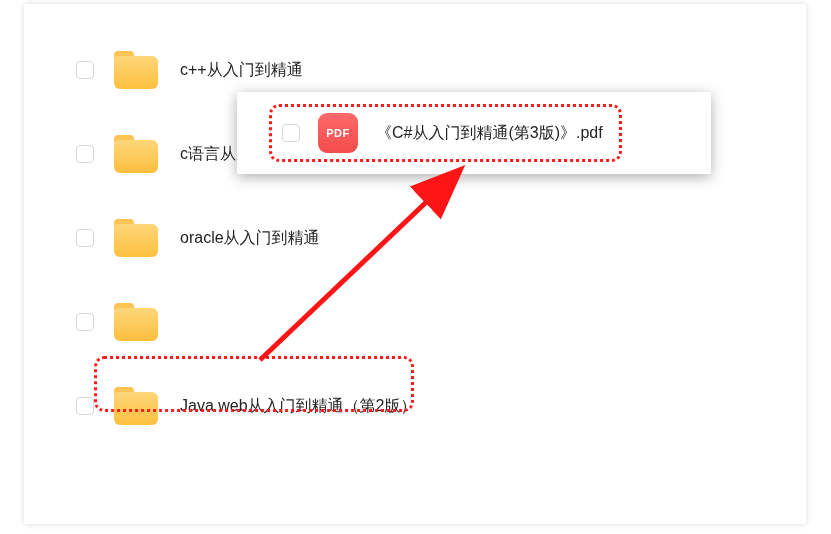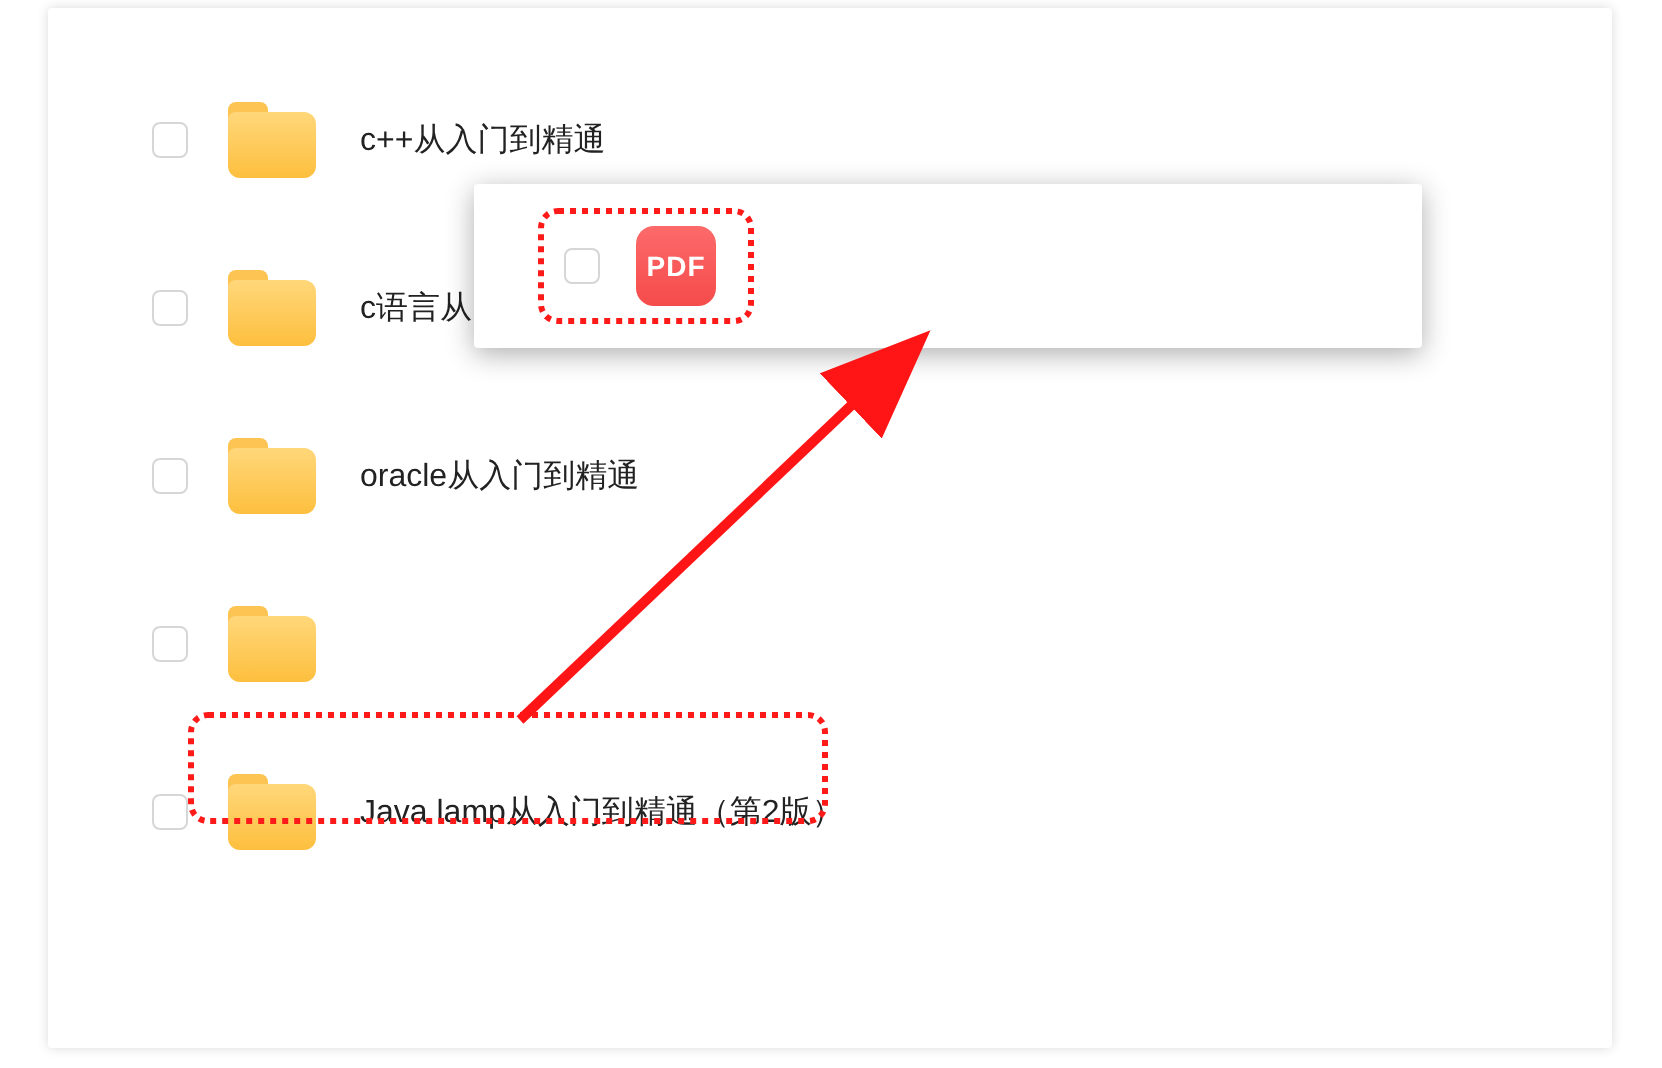--- a/index.html
+++ b/index.html
@@ -104,21 +104,21 @@
     height: 58px;
   }
   .popup .checkbox { margin-right: 18px; }
   .pdf-icon {
     width: 40px;
     height: 40px;
     border-radius: 9px;
     background: linear-gradient(180deg,#fd6a6a 0%, #f54b4b 100%);
     color: #fff;
     font-weight: 700;
-    font-size: 14px;
+    font-size: 11px;
     display: flex;
     align-items: center;
     justify-content: center;
     letter-spacing: 0.5px;
     flex: 0 0 auto;
   }
   .popup .file-label { margin-left: 18px; }
   
   .arrow-svg {
     position: absolute;
@@ -155,33 +155,34 @@
     </div>
 
     <div class="file-row">
       <div class="checkbox"></div>
       <div class="folder-icon"></div>
     </div>
 
     <div class="file-row">
       <div class="checkbox"></div>
       <div class="folder-icon"></div>
-      <div class="file-label">Java lamp从入门到精通（第2版）</div>
+      <div class="file-label">Java web从入门到精通（第2版）</div>
     </div>
 
   </div>
 
   <div class="row-highlight"></div>
 
 </div>
 
 <div class="popup">
   <div class="popup-inner">
     <div class="checkbox"></div>
     <div class="pdf-icon">PDF</div>
+    <div class="file-label">《C#从入门到精通(第3版)》.pdf</div>
   </div>
 </div>
 
 <svg class="arrow-svg" viewBox="0 0 831 534">
   <defs>
     <marker id="arrowhead" markerWidth="11" markerHeight="9" refX="9" refY="4.5" orient="auto">
       <polygon points="0 0, 11 4.5, 0 9" fill="#ff1515"></polygon>
     </marker>
   </defs>
   <line x1="260" y1="360" x2="458" y2="172" stroke="#ff1515" stroke-width="5" marker-end="url(#arrowhead)"></line>

